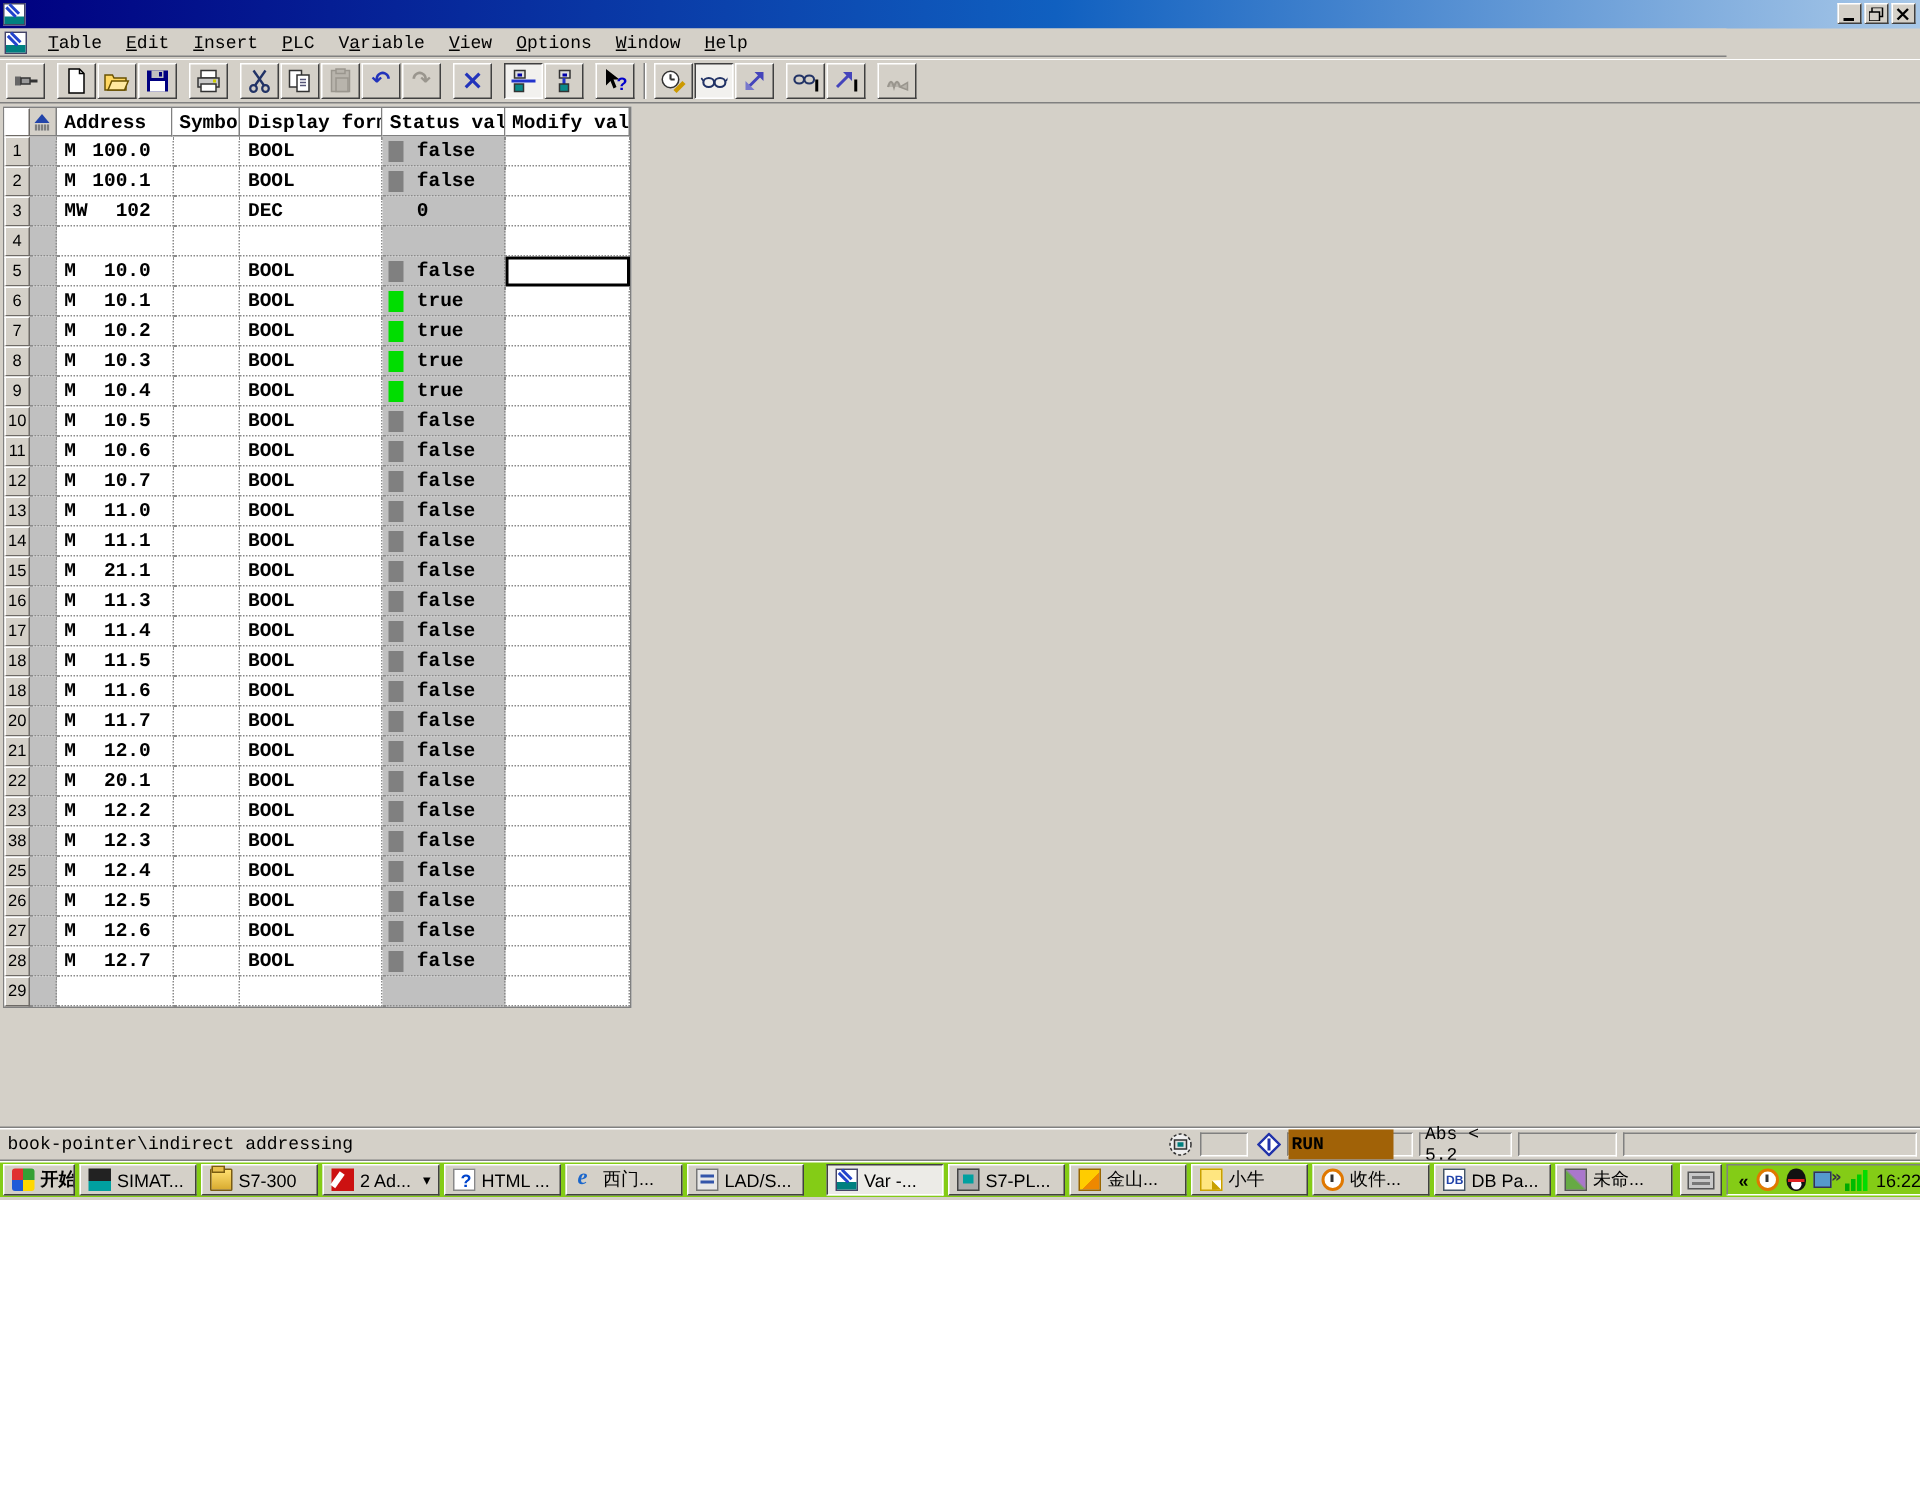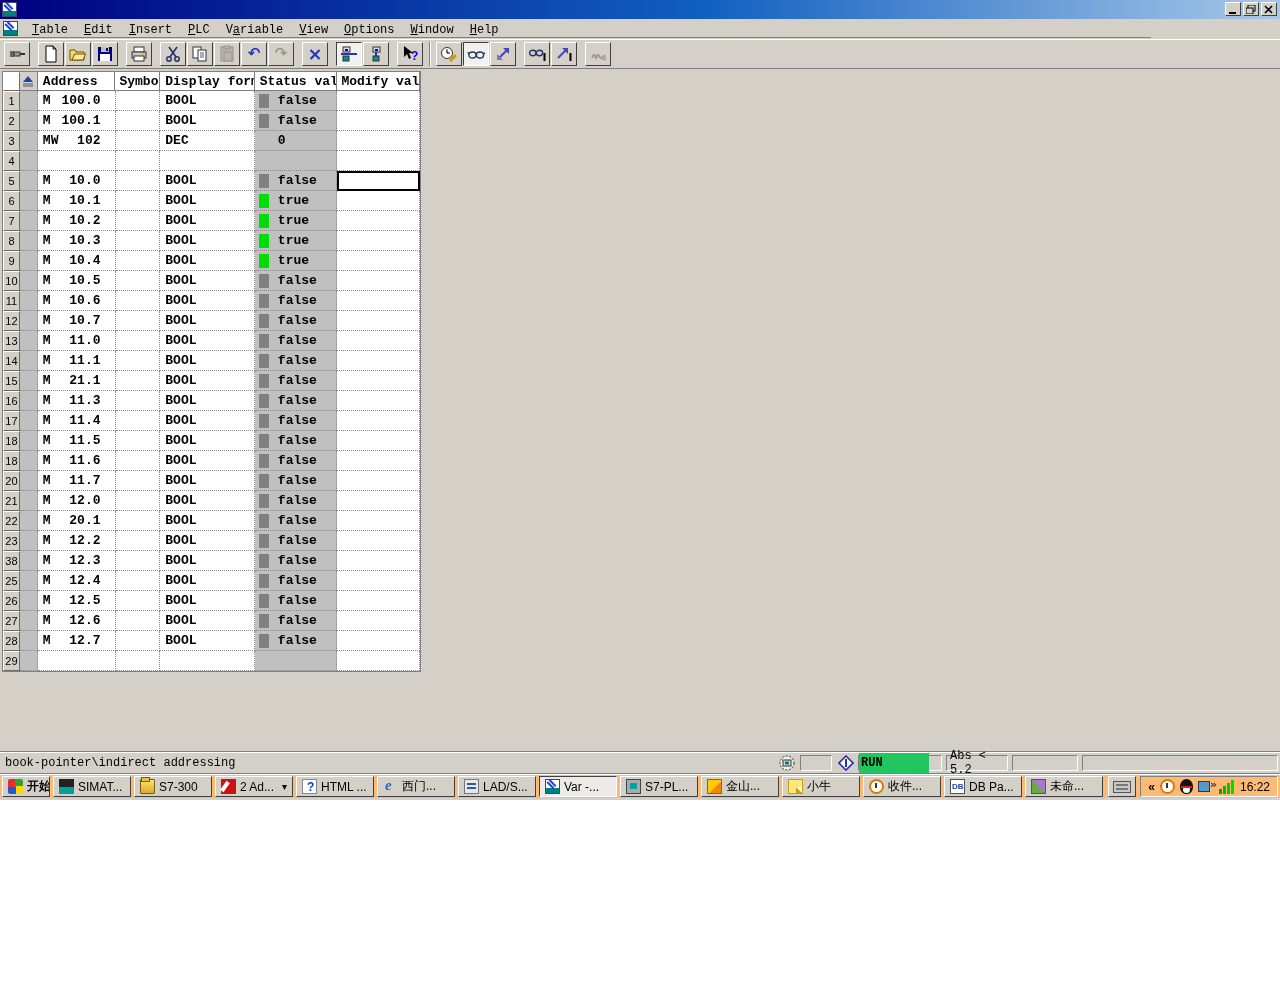--- a/index.html
+++ b/index.html
@@ -61,30 +61,30 @@
   .st-txt { margin-left:9px; }
   .st-txt.noind { margin-left:23px; }
 
   
   .statusbar { position:absolute; left:0; top:752px; width:1280px; height:20px; background:#d4d0c8;
     border-top:1px solid #fff; box-shadow:0 -1px 0 #808080; display:flex; align-items:center;
     font:12px "Liberation Mono", monospace; }
   .sb-path { padding-left:5px; flex:0 0 auto; }
   .sb-panel { height:16px; border:1px solid; border-color:#808080 #fff #fff #808080;
     display:flex; align-items:center; margin-left:4px; font:12px "Liberation Mono", monospace; }
-  .sb-run-fill { background:#22c55e; height:20px; width:70px; padding-left:2px; font-weight:bold; display:flex; align-items:center; }
+  .sb-run-fill { background:#a16207; height:20px; width:70px; padding-left:2px; font-weight:bold; display:flex; align-items:center; }
   .sb-ico { margin-left:6px; display:flex; align-items:center; }
 
   
-  .taskbar { position:absolute; left:0; top:774px; width:1280px; height:24px; background:#fdba74;
+  .taskbar { position:absolute; left:0; top:774px; width:1280px; height:24px; background:#84cc16;
     border-top:1px solid #fff; box-shadow:0 -1px 0 #808080; display:flex; align-items:center; padding:0 2px; gap:3px; }
   .tb-btn { height:21px; background:#d4d0c8; border:1px solid; border-color:#fff #404040 #404040 #fff;
     display:flex; align-items:center; gap:4px; padding:0 5px; width:78px; flex:0 0 auto;
     font:12px "Liberation Sans", sans-serif; overflow:hidden; white-space:nowrap; }
-  .tb-btn.active { border-color:#404040 #fff #fff #404040; background:#ecebe7; }
+  .tb-btn.active { border-color:#404040 #fff #fff #404040; background:#ecebe7;margin-left:12px; }
   .tb-start { width:48px; font-weight:bold; }
   .tb-kbd { width:28px; justify-content:center; }
   .tray { height:21px; border:1px solid; border-color:#808080 #fff #fff #808080; margin-left:auto;
     display:flex; align-items:center; gap:5px; padding:0 7px; font:12px "Liberation Sans", sans-serif; }
   .chev { font-weight:bold; font-size:12px; }
 
   
   .ti { width:15px; height:15px; display:inline-block; position:relative; flex:0 0 auto; }
   .ti-windows { background:conic-gradient(#35a035 0 25%, #ffd800 0 50%, #1e5bd8 0 75%, #e03030 0); border-radius:2px; }
   .ti-simatic { background:linear-gradient(#222 55%, #00a0a0 55%); }

